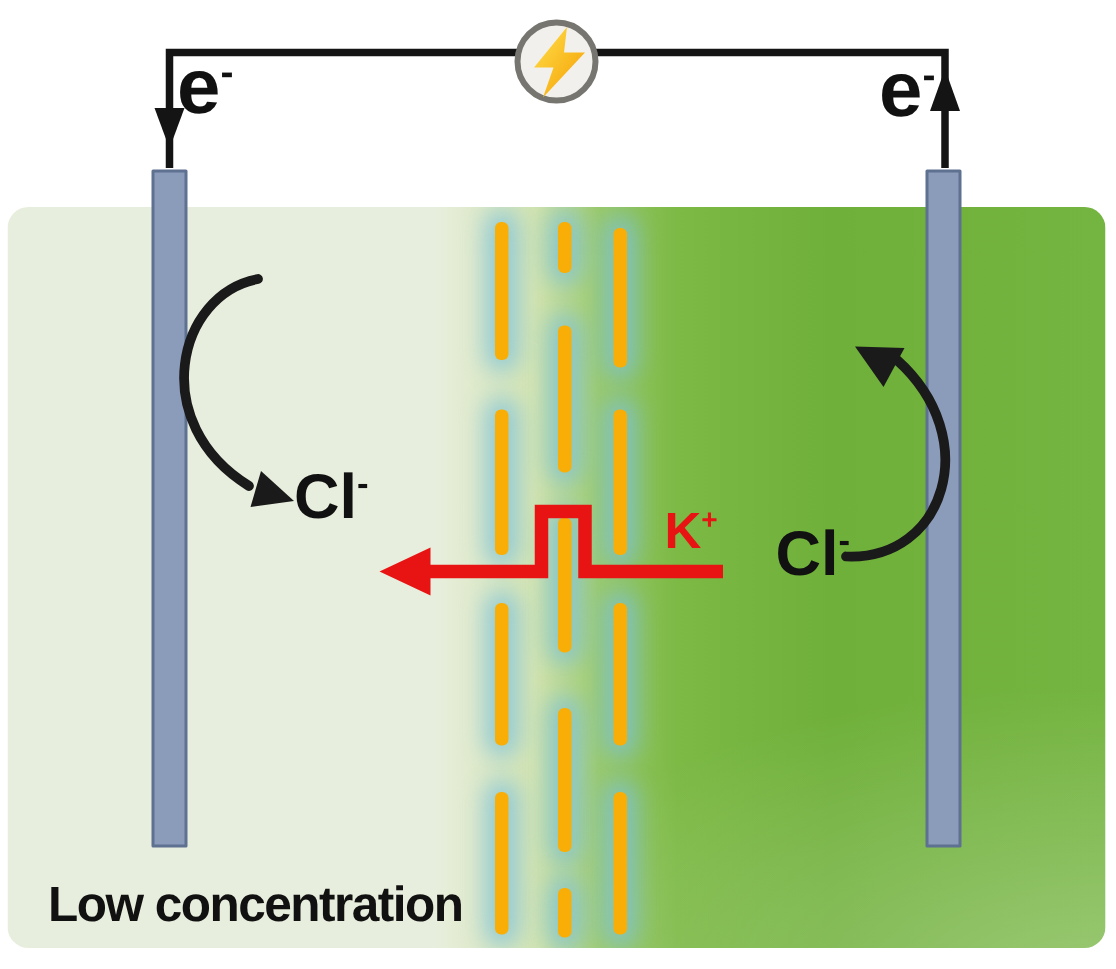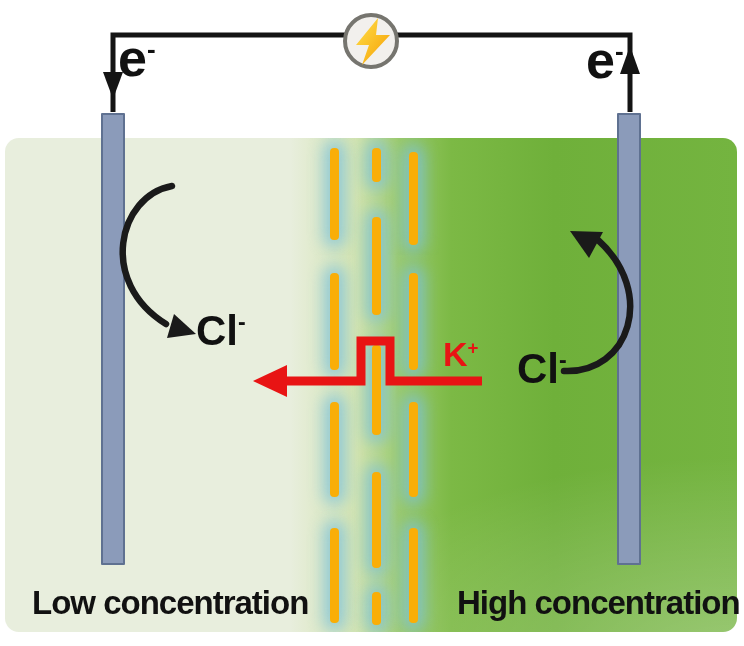--- a/index.html
+++ b/index.html
@@ -131,15 +131,14 @@
   <div class="lbl e-label e-right"><span>e</span><sup>-</sup></div>
 
   <div class="lbl cl-label cl-left"><span>Cl</span><sup>-</sup></div>
 
   <div class="lbl cl-label cl-right"><span>Cl</span><sup>-</sup></div>
 
   <div class="lbl k-label"><span>K</span><sup>+</sup></div>
 
   <div class="lbl conc-label conc-left">Low concentration</div>
 
-  <div class="lbl conc-label conc-right">High concentration</div>
 
 </div>
 
 </body></html>

